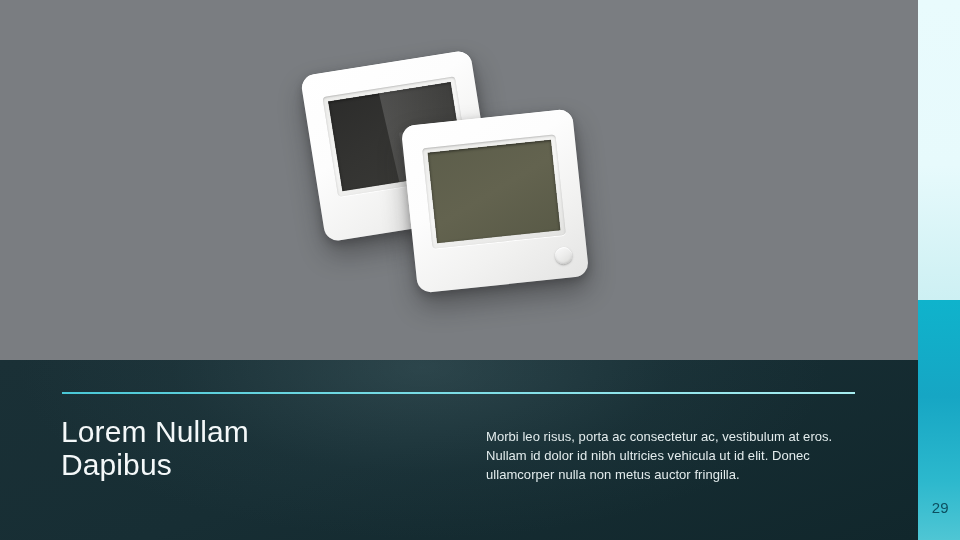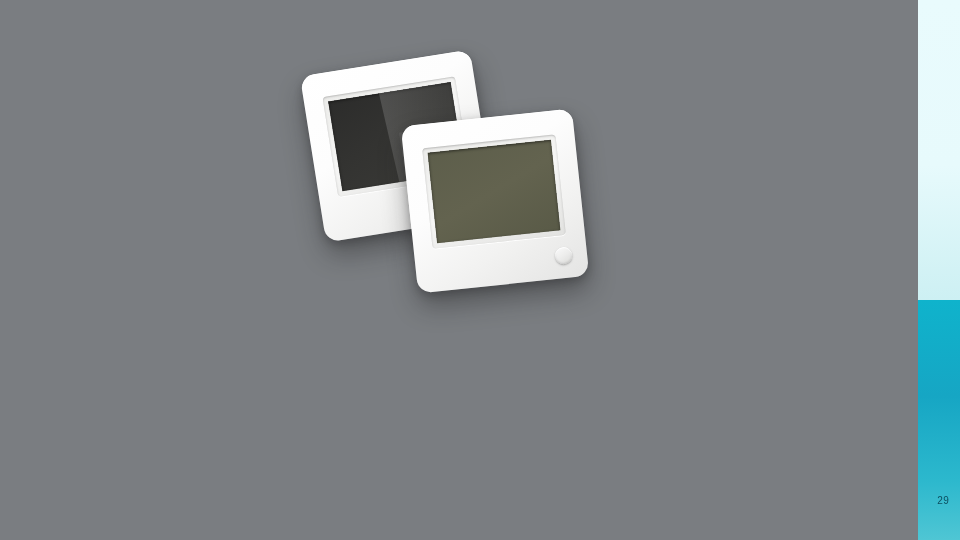--- a/index.html
+++ b/index.html
@@ -189,22 +189,22 @@
     margin: 0;
     font-size: 13px;
     line-height: 19px;
     color: #e3eced;
     letter-spacing: 0.05px;
   }
 
   .page-number {
     position: absolute;
     right: 11px;
-    bottom: 34px;
-    font-size: 10px;
+    bottom: 24px;
+    font-size: 15px;
     color: #0c4f60;
     z-index: 8;
     letter-spacing: 0.3px;
   }
 </style>
 </head>
 <body>
 
 <div class="slide">
 
@@ -222,20 +222,26 @@
 
       <div class="photo-frame" id="frame-b">
         <div class="inner-bezel"></div>
         <div class="screen"></div>
         <div class="knob"></div>
       </div>
 
     </div>
   </div>
 
+  <div class="caption-panel">
+    <div class="accent-rule"></div>
+    <h1 class="slide-title">Lorem Nullam
+Dapibus</h1>
+    <p class="body-copy">Morbi leo risus, porta ac consectetur ac, vestibulum at eros. Nullam id dolor id nibh ultricies vehicula ut id elit. Donec ullamcorper nulla non metus auctor fringilla.</p>
+  </div>
 
   <div class="right-strip">
     <div class="strip-top"></div>
     <div class="strip-bottom"></div>
   </div>
 
   <div class="page-number">29</div>
 
 </div>
 

